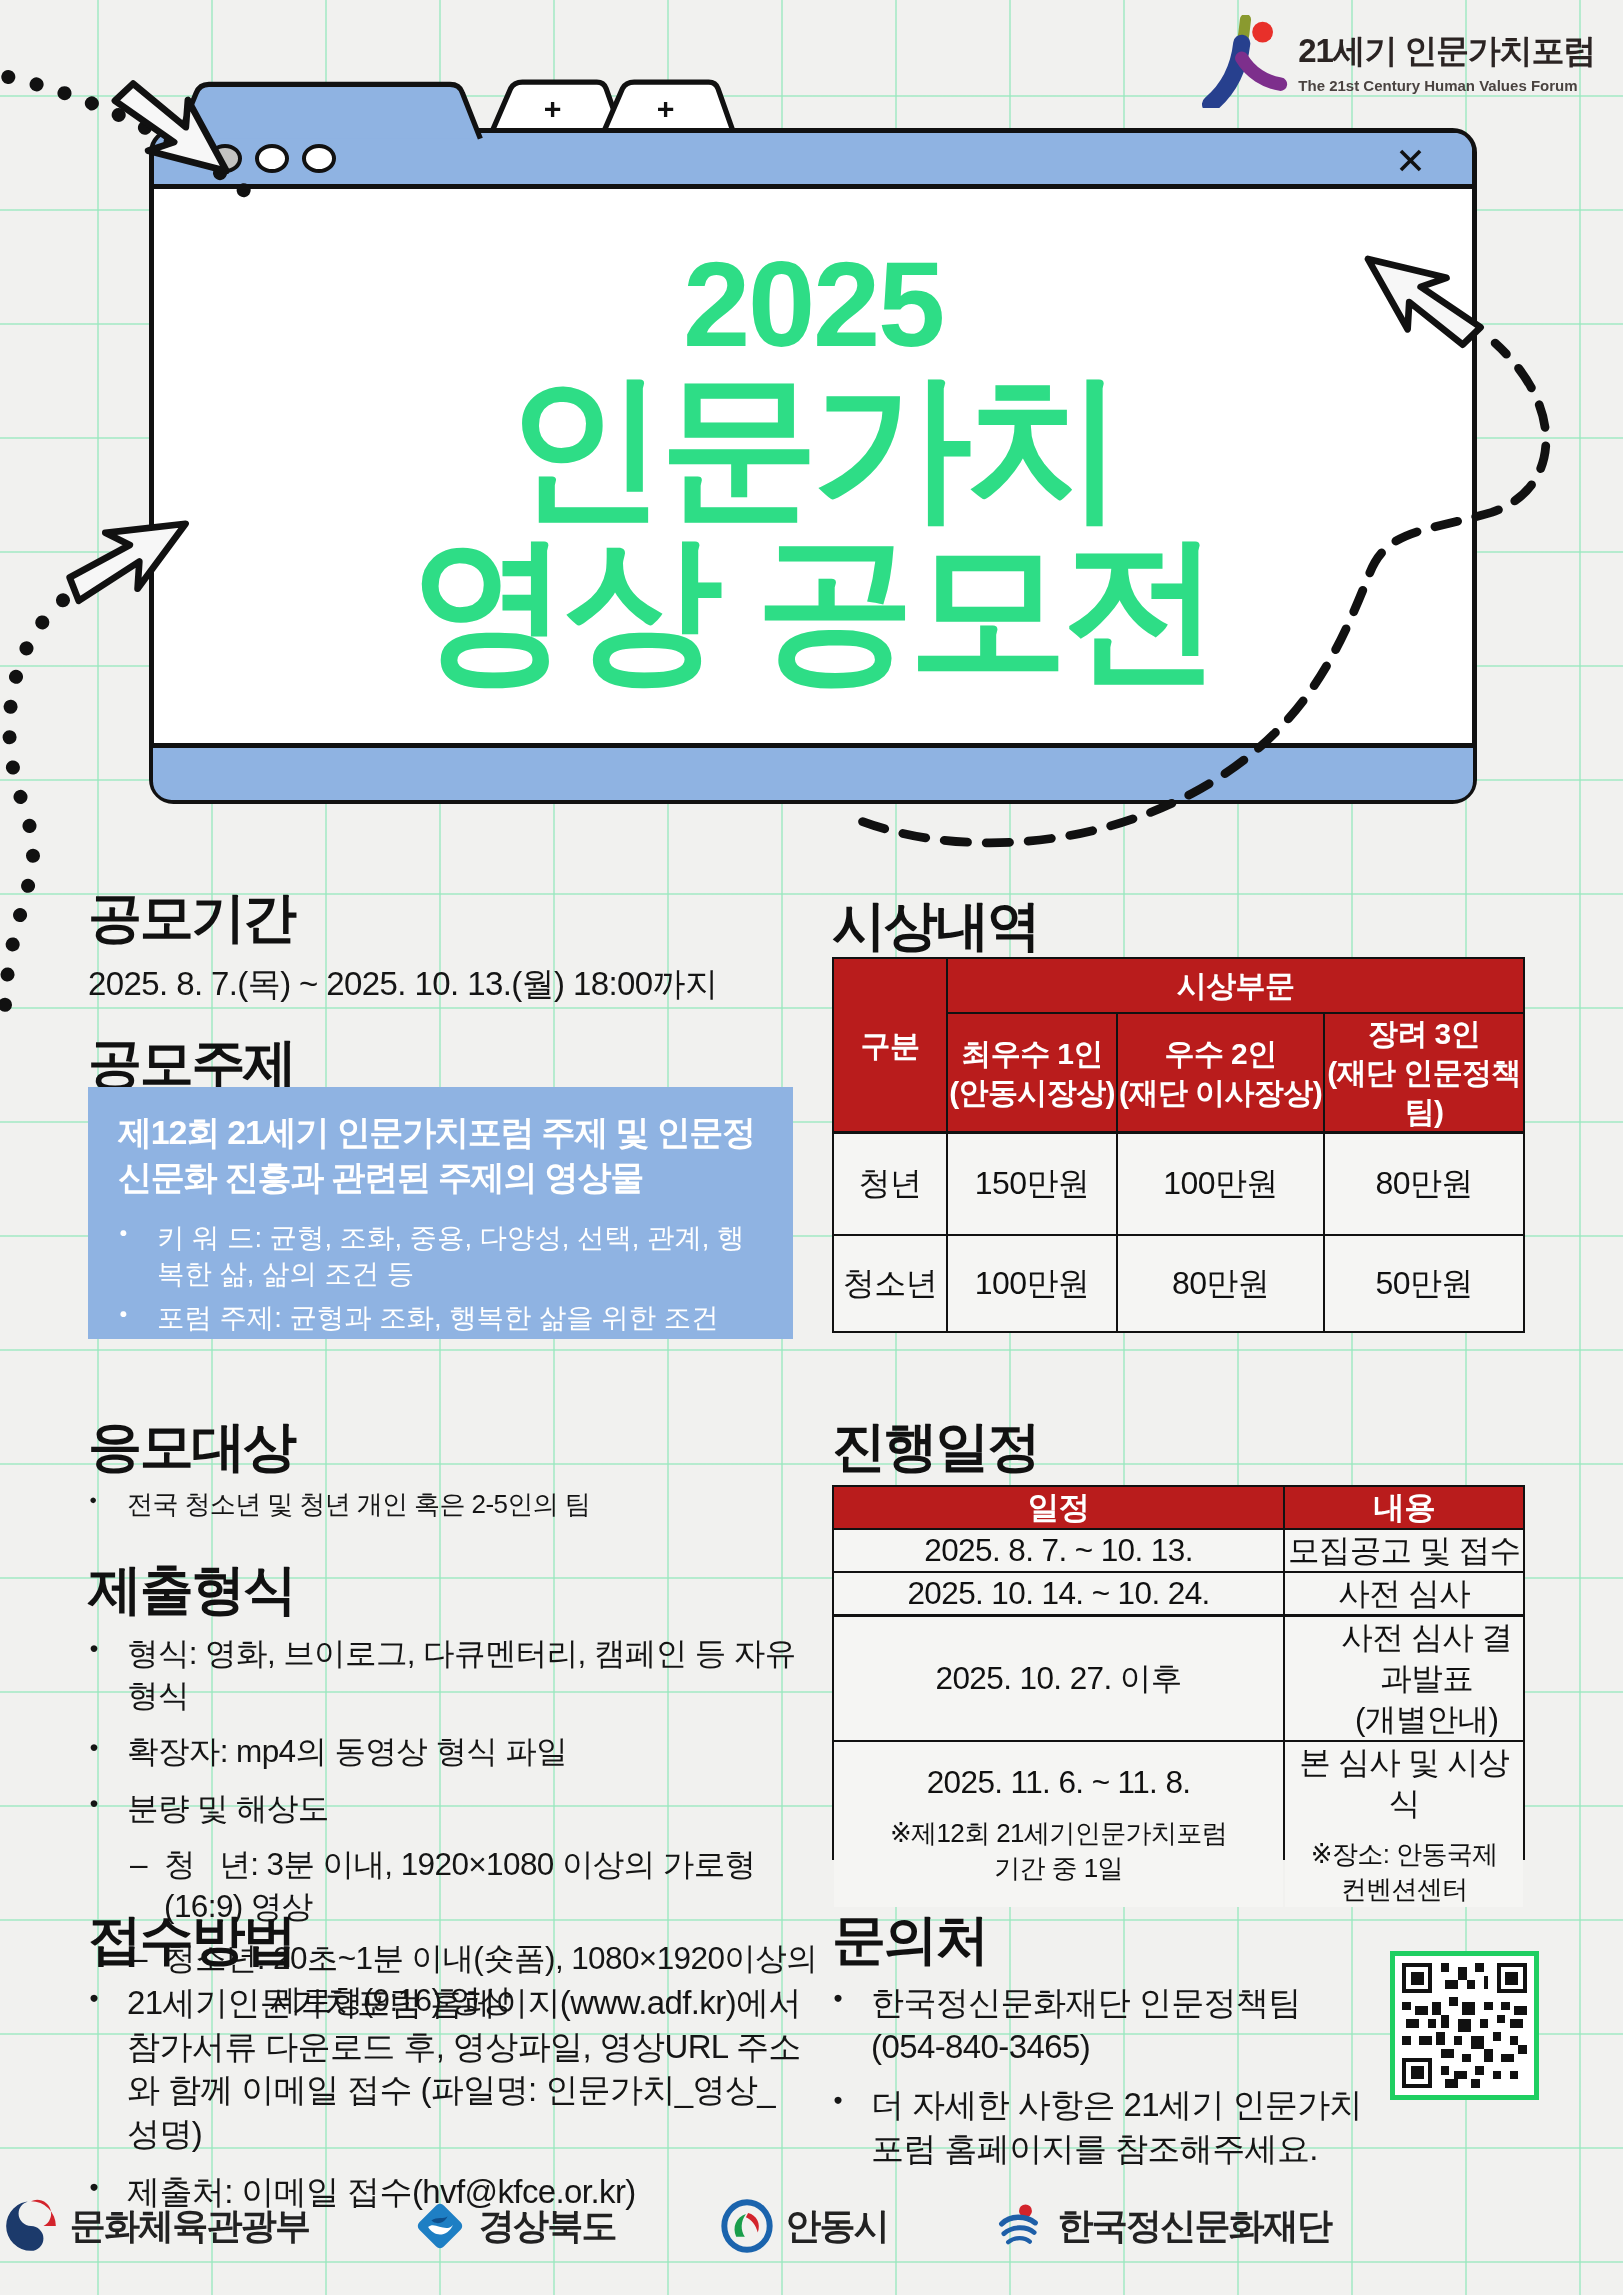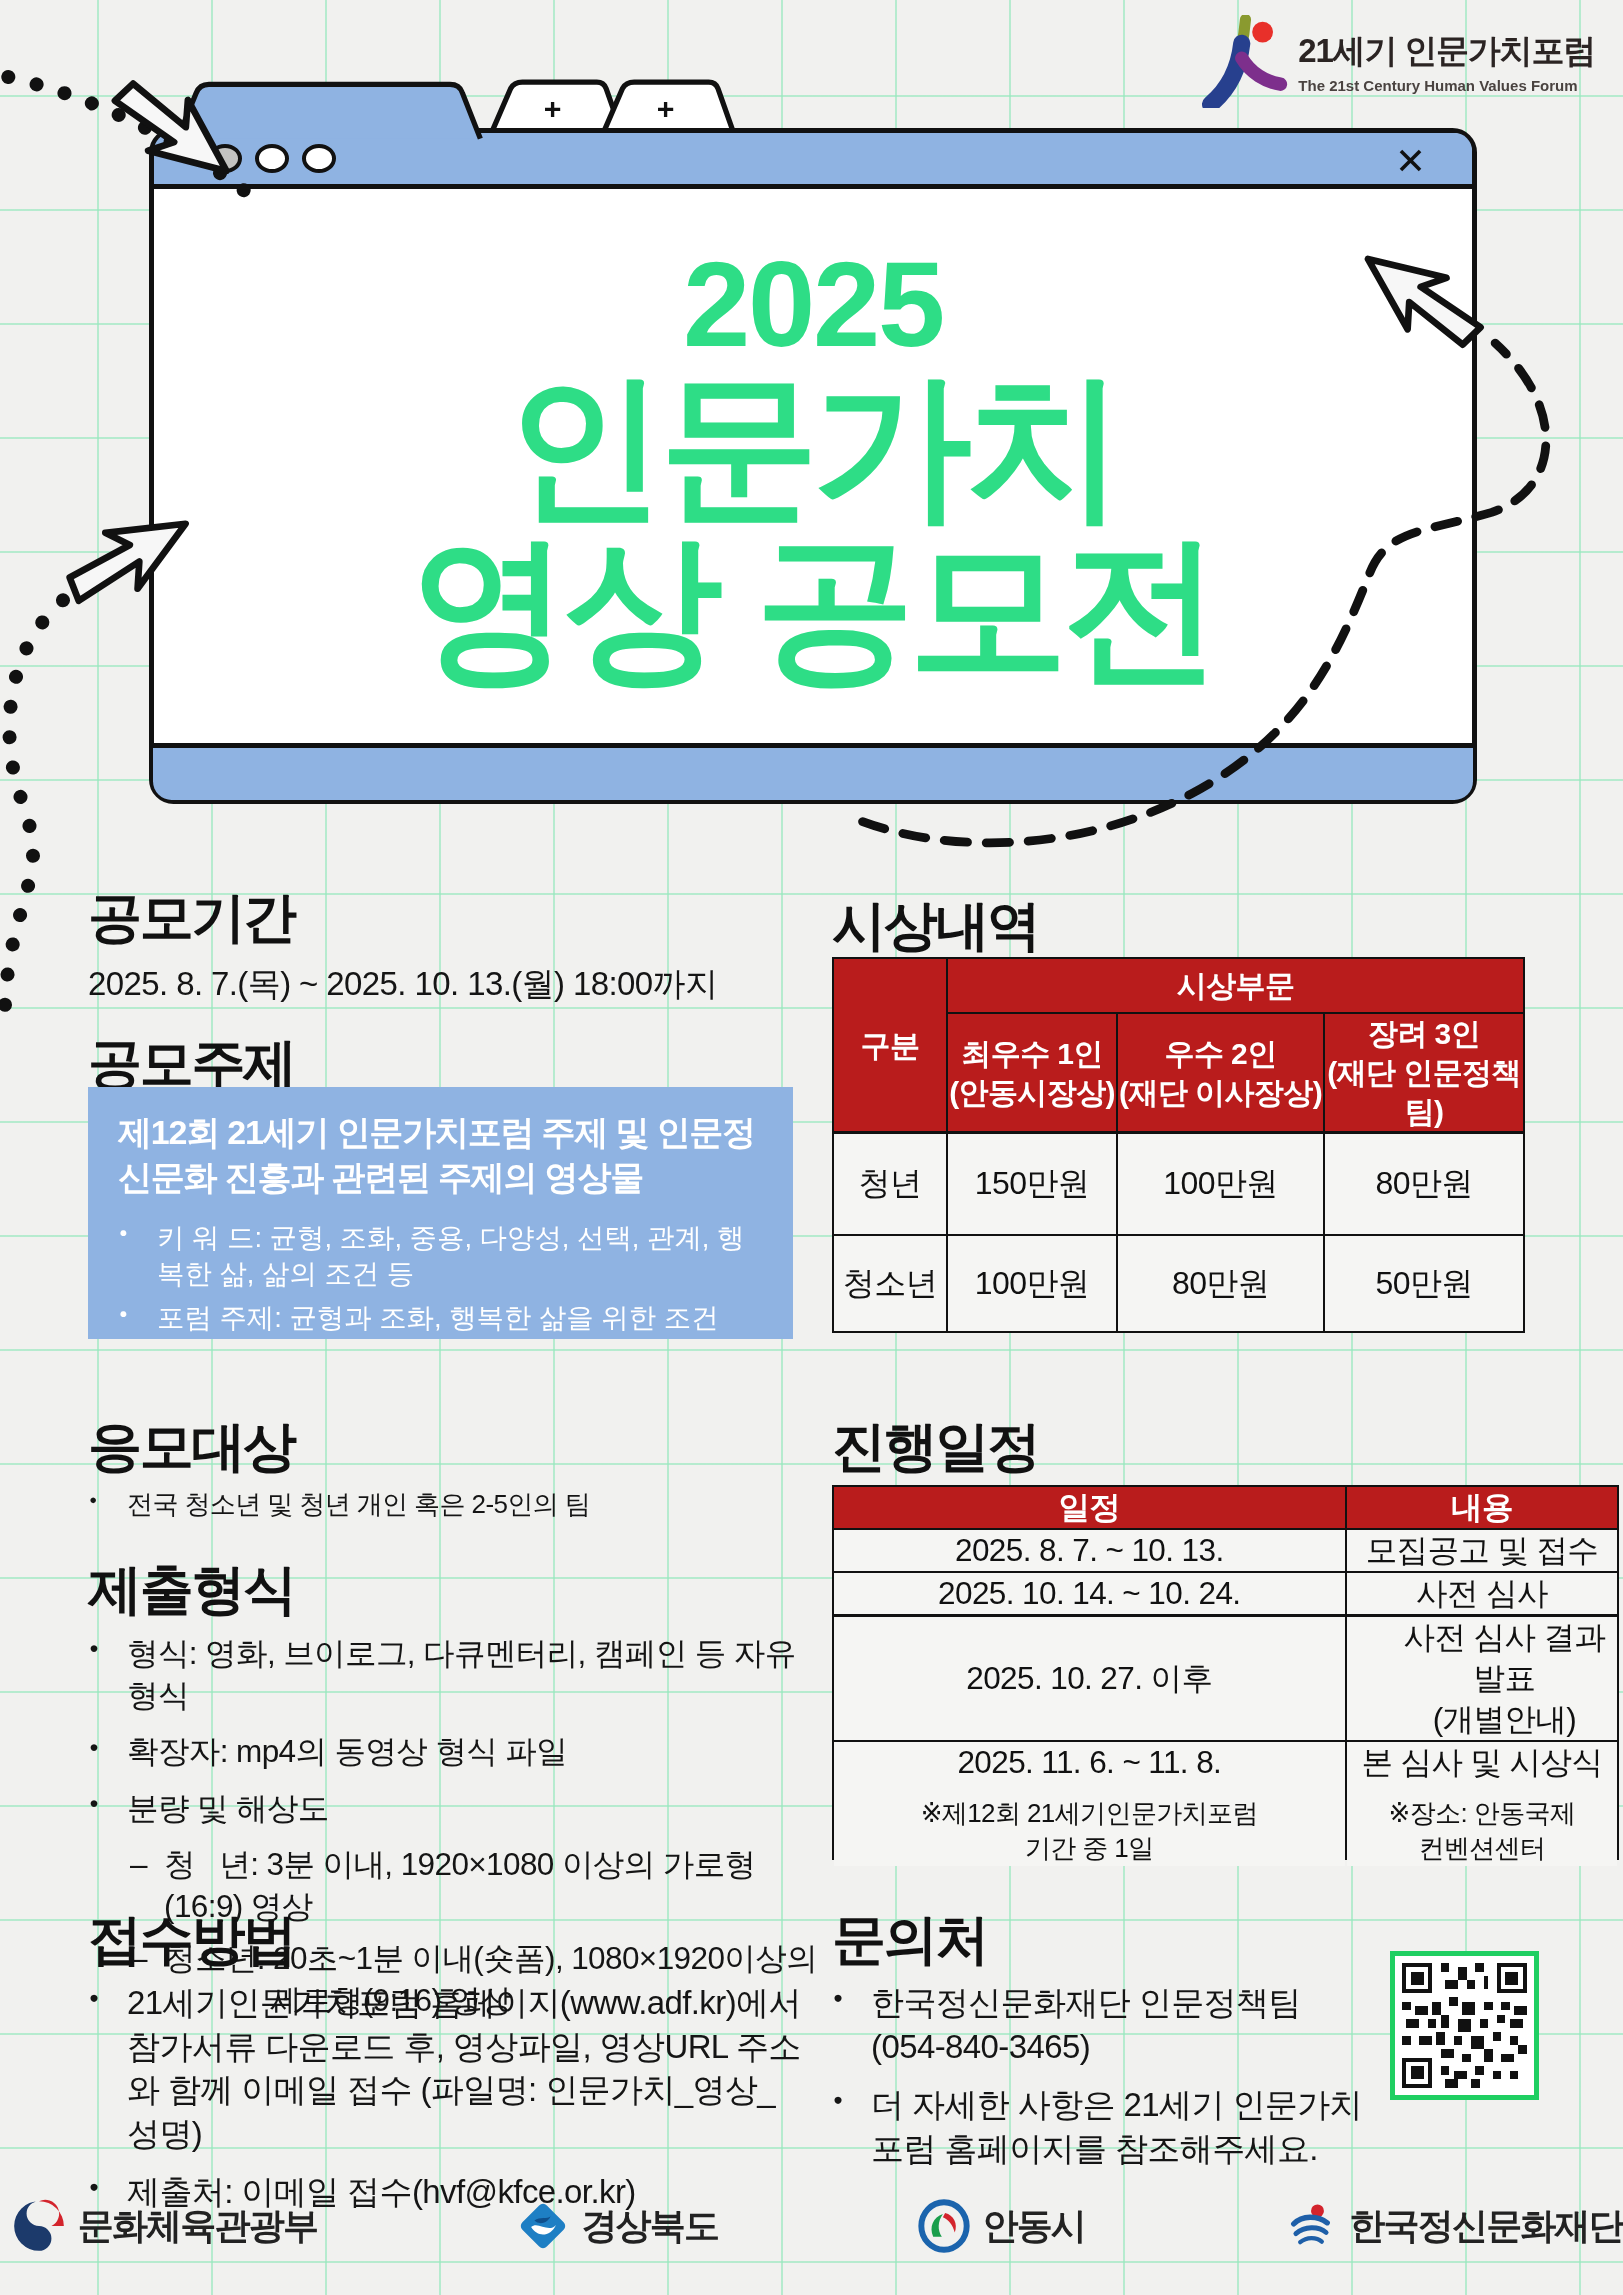--- a/index.html
+++ b/index.html
@@ -84,40 +84,40 @@
   .gcell{
     display:flex; flex-direction:column; align-items:center; justify-content:center;
     background:#f5f5f3; text-align:center; line-height:1.3; letter-spacing:-0.6px;
   }
   .gcell.head{ background:#b91c1c; color:#fff; font-weight:800; }
   .awards{ left:832px; top:957px; width:693px; height:376px;
     grid-template-columns:16.4fr 24.6fr 30fr 29fr;
     grid-template-rows:95fr 190fr 180fr 170fr; gap:2.3px; }
   .awards .gcell{ font-size:32px; }
   .awards .gcell.head{ font-size:30px; }
-  .sched{ left:832px; top:1485px; width:787px; height:375px;
+  .sched{ left:832px; top:1485px; width:693px; height:375px;
     grid-template-columns:65.4fr 34.6fr;
     grid-template-rows:85fr 107fr 107fr 147fr 196fr; gap:2.3px; }
   .sched .gcell{ font-size:31.5px; }
   .sched .gcell.head{ font-size:31.5px; }
   .cell-note{ font-size:26px; margin-top:13px; line-height:1.35; }
 
   
   .apply-list{ left:88px; top:1981px; width:718px; font-size:33px; }
   .contact-list{ left:832px; top:1981px; width:554px; font-size:33px; }
   .abs-list{ position:absolute; z-index:5; letter-spacing:-0.6px; color:#151515;}
 
   
   .qr{ position:absolute; left:1390px; top:1951px; width:149px; height:149px;
     background:#fff; border:5.8px solid #1fcf62; padding:7px; z-index:5; }
   .qr svg{ width:100%; height:100%; }
 
   
-  .partners{ position:absolute; left:12px; right:0; top:2199px; display:flex;
-    justify-content:space-between; align-items:center; gap:104px; z-index:5; }
+  .partners{ position:absolute; left:4px; right:0; top:2199px; display:flex;
+    justify-content:flex-start; align-items:center; gap:104px; z-index:5; }
   .partner{ display:flex; align-items:center; gap:11.7px; }
   .partner .plabel{ font-size:36px; font-weight:800; letter-spacing:-1.8px; color:#222; }
   .picon{ width:54px; height:54px; }
 </style>
 </head>
 <body>
 
 <div id="poster">
 
   <div class="brand">

